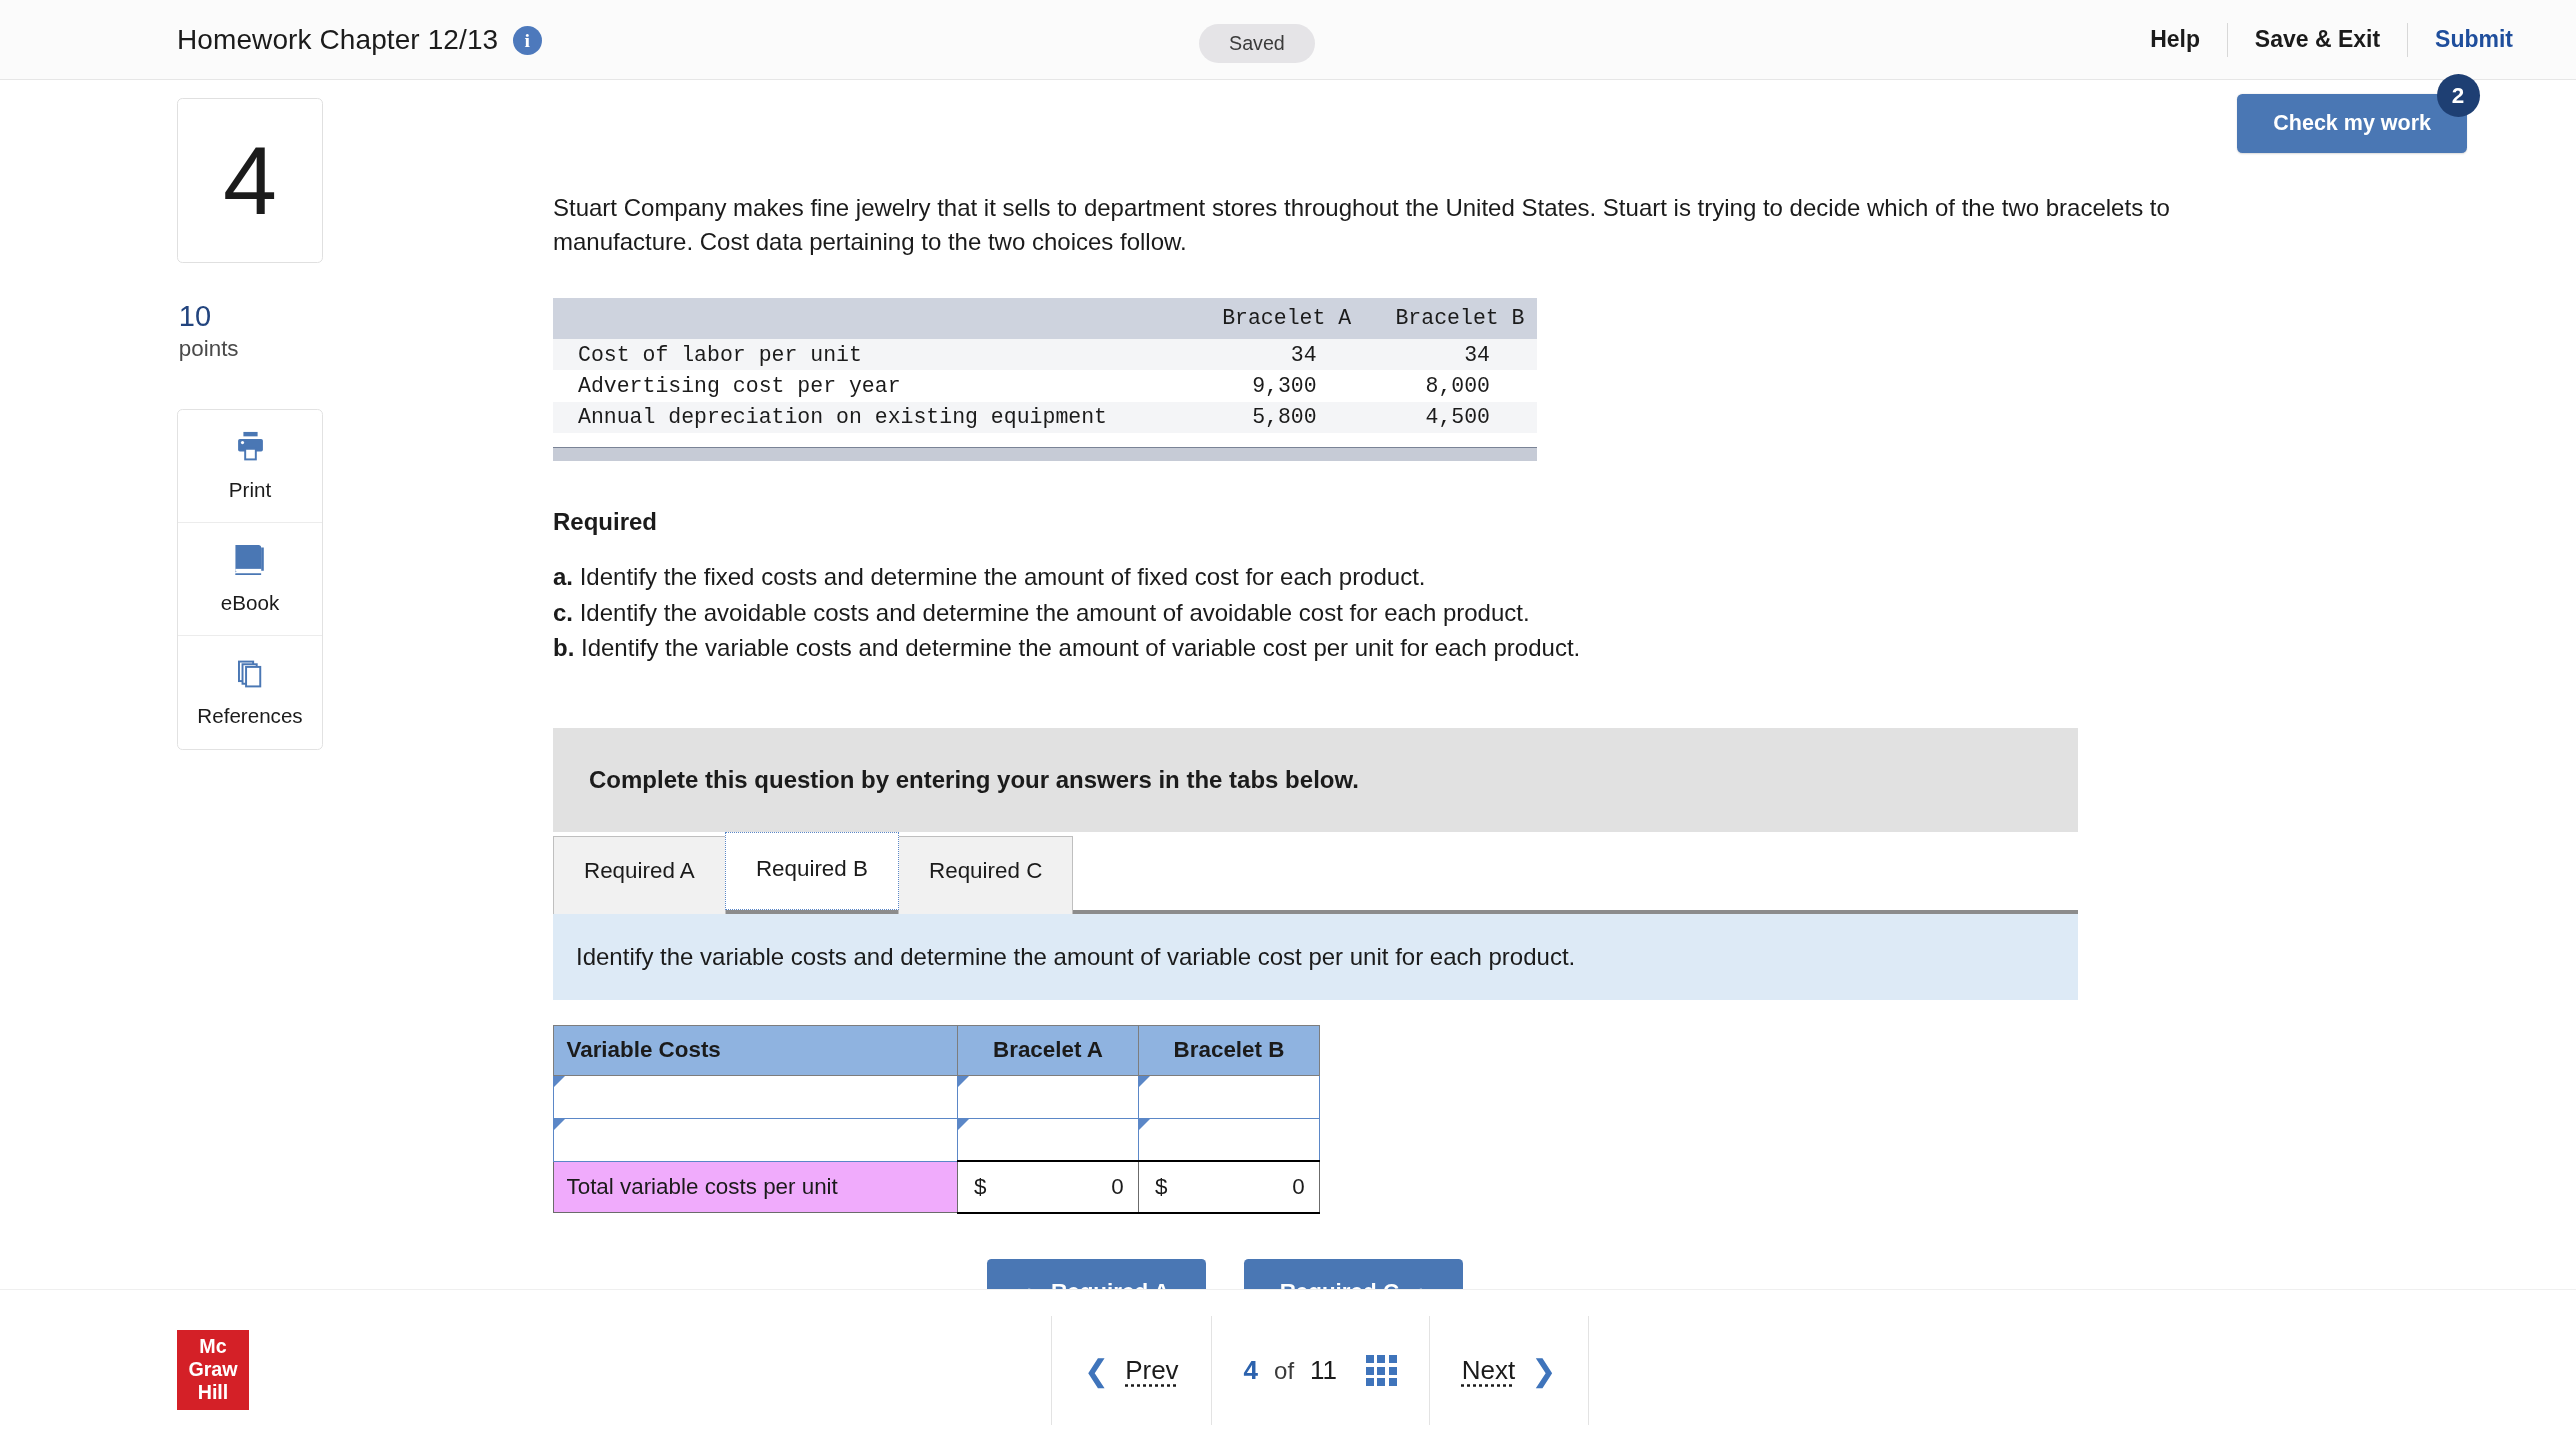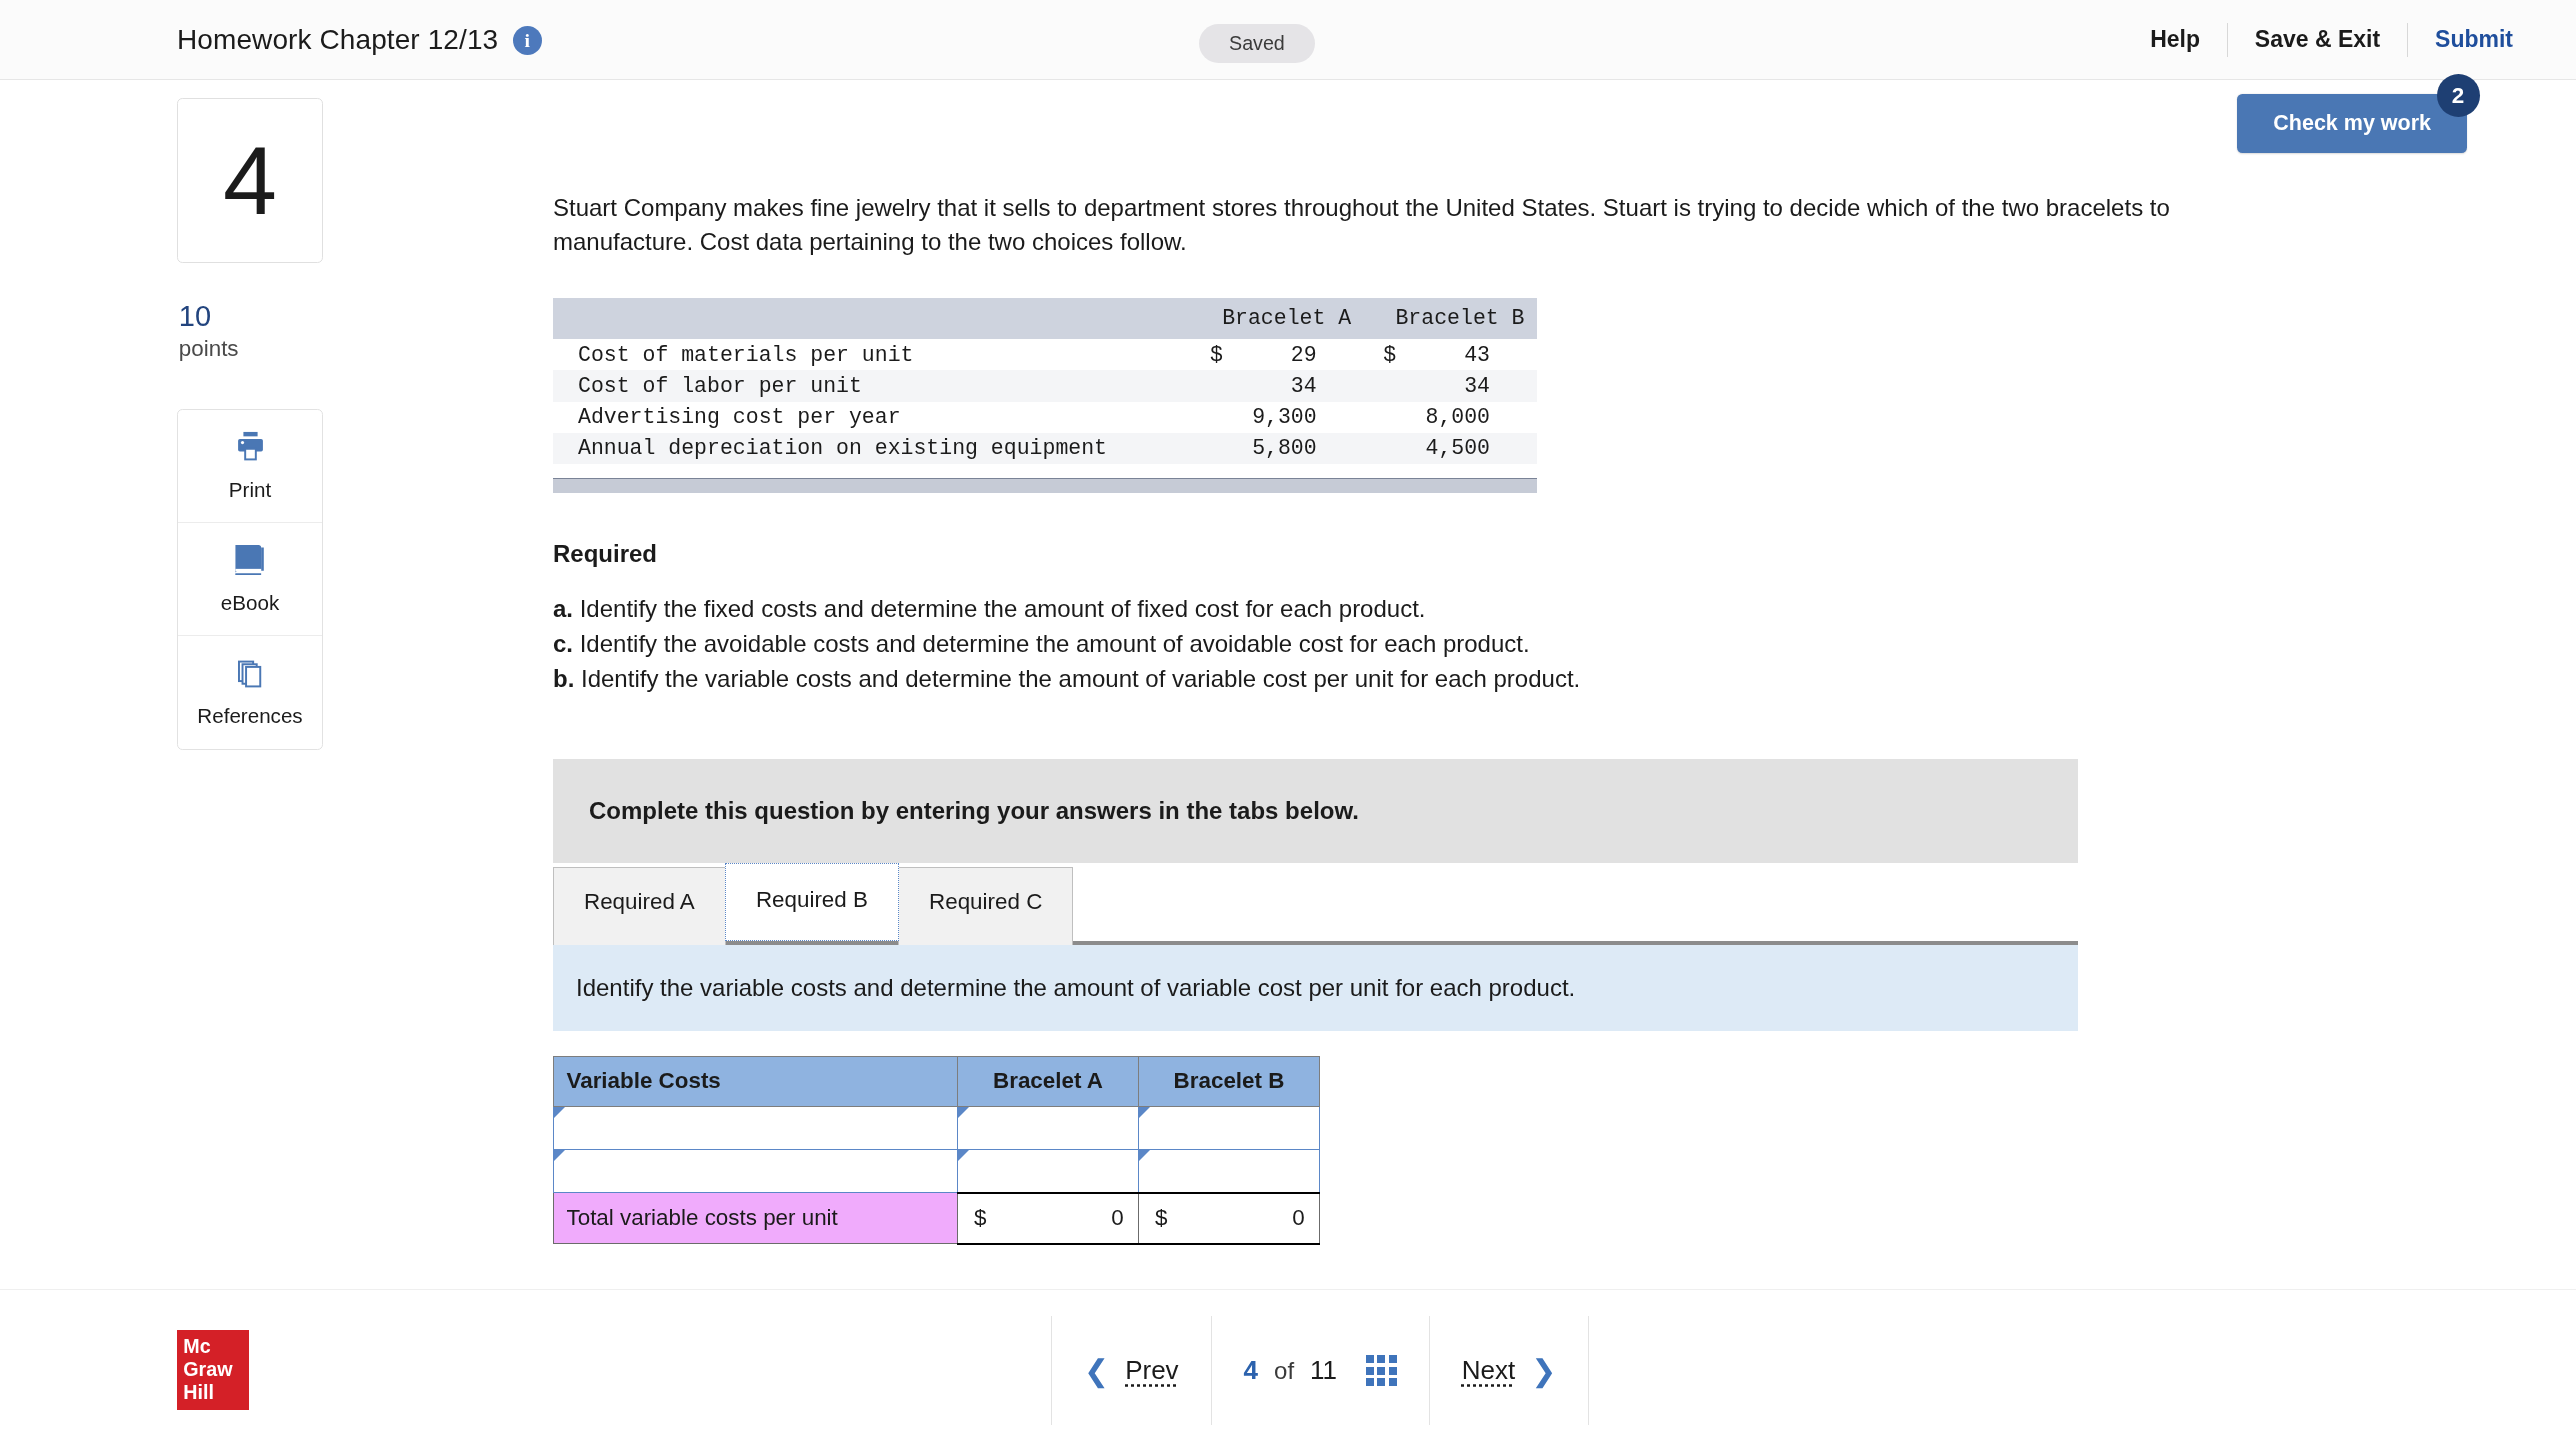--- a/index.html
+++ b/index.html
@@ -374,20 +374,21 @@
     margin-left: 177px;
     width: 72px; height: 80px;
     background: #d42027;
     color: #fff;
     font-weight: bold;
     font-size: 19.7px;
     line-height: 23px;
     padding: 4.5px 6.3px;
     font-family: "Liberation Sans", sans-serif;
     cursor: pointer;
+    text-align: center;
   }
   .pager {
     position: absolute;
     left: 1051px;
     top: 26px;
     height: 109px;
     display: flex;
     align-items: center;
   }
   .pg-cell {
@@ -496,25 +497,20 @@
     <div class="cost-wrap">
       <table class="cost">
         <thead>
           <tr>
             <th class="blank"></th>
             <th>Bracelet A</th>
             <th>Bracelet B</th>
           </tr>
         </thead>
         <tbody>
-          <tr>
-            <td>Cost of materials per unit</td>
-            <td class="num"><span class="dollar">$</span><span>29</span></td>
-            <td class="num"><span class="dollar">$</span><span>43</span></td>
-          </tr>
           <tr class="shade">
             <td>Cost of labor per unit</td>
             <td class="num"><span class="dollar"></span><span>34</span></td>
             <td class="num"><span class="dollar"></span><span>34</span></td>
           </tr>
           <tr>
             <td>Advertising cost per year</td>
             <td class="num"><span class="dollar"></span><span>9,300</span></td>
             <td class="num"><span class="dollar"></span><span>8,000</span></td>
           </tr>

